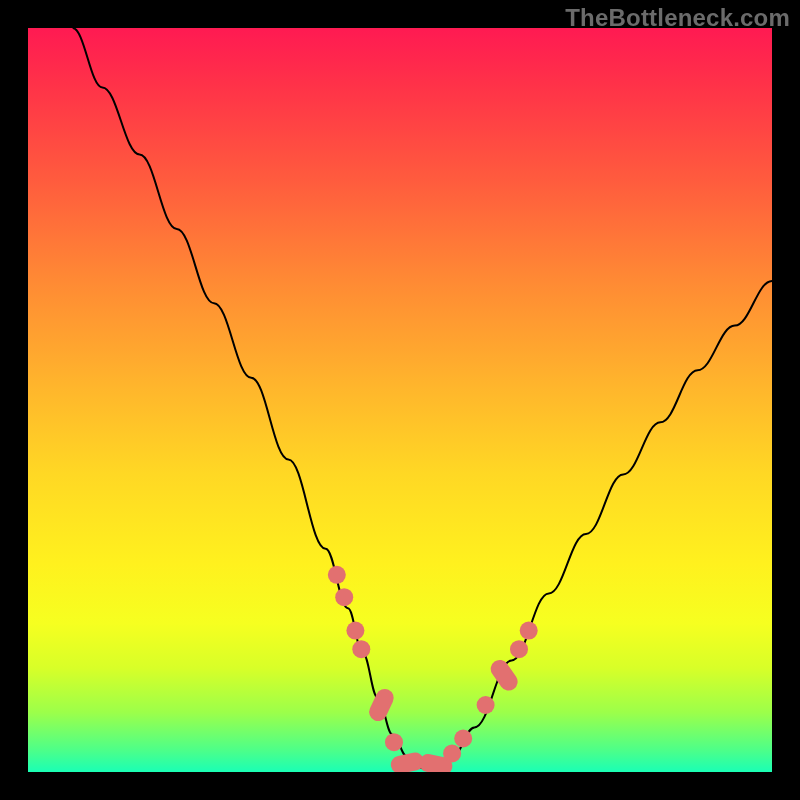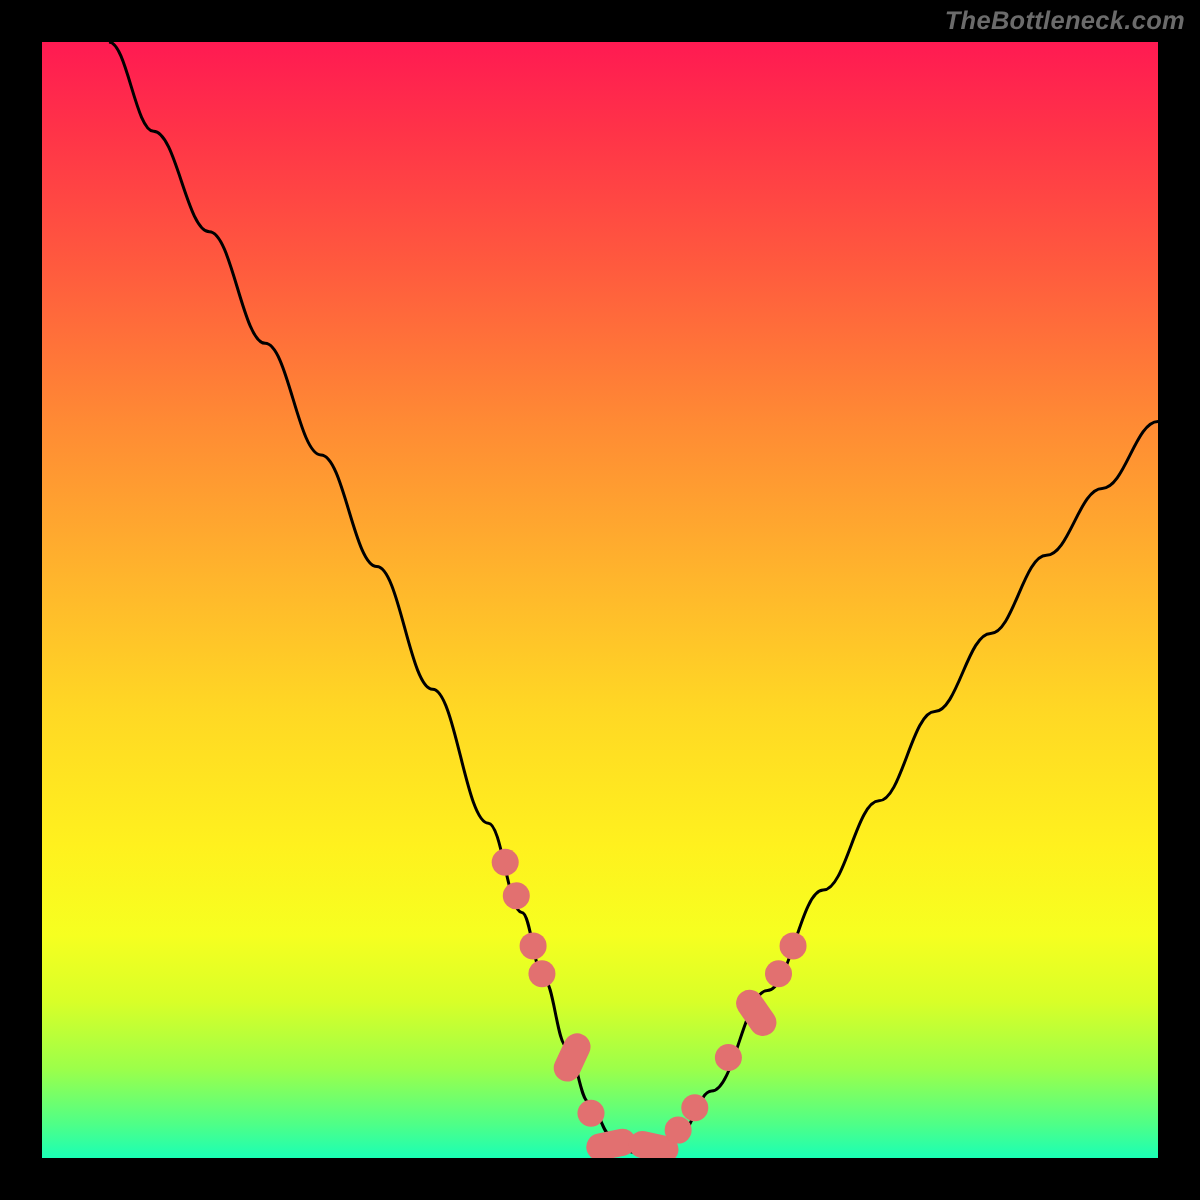--- a/index.html
+++ b/index.html
@@ -43,26 +43,25 @@
       #9cff4a 92%,
       #4eff88 97%,
       #1affb5 100%
     );
   }
   .watermark {
     position: absolute;
     top: 4px;
     right: 10px;
     font-family: Arial, Helvetica, sans-serif;
-    font-size: 17px;
+    font-size: 24px;
     font-weight: 600;
     color: #6b6b6b;
     letter-spacing: 0.2px;
     user-select: none;
-    font-style: italic;
   }
   svg.curve {
     position: absolute;
     inset: 0;
   }
 </style>
 </head>
 <body>
 
 <div class="frame">

